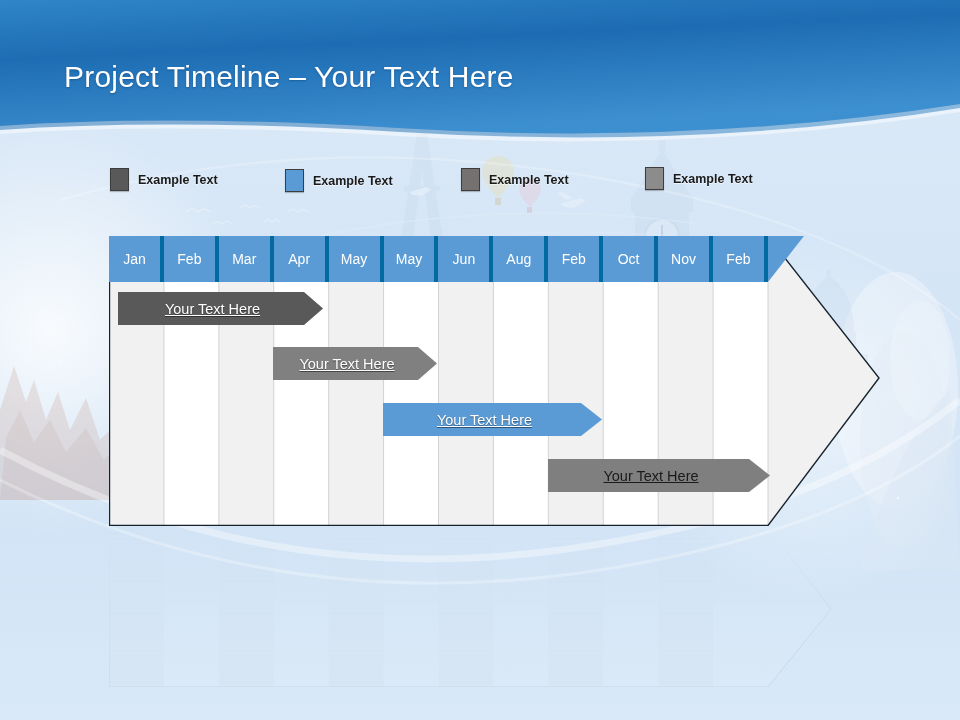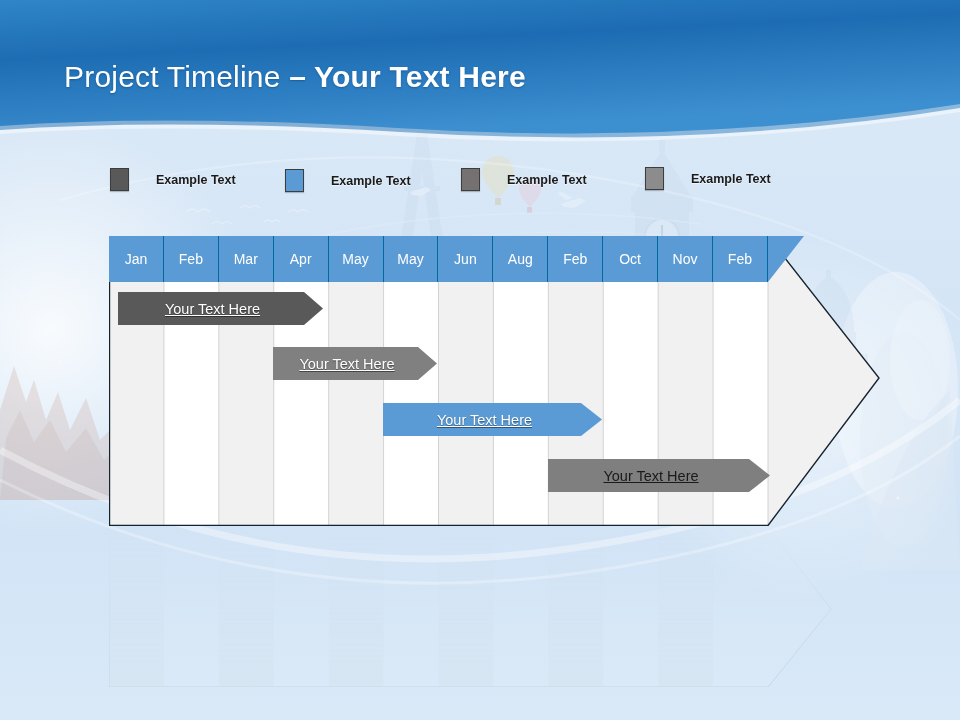--- a/index.html
+++ b/index.html
@@ -28,43 +28,43 @@
 
   
   .banner{position:absolute;left:0;top:0;width:960px;height:150px;pointer-events:none;}
   .title{
     position:absolute;left:64px;top:60px;
     font-size:30px;color:#ffffff;white-space:nowrap;
     text-shadow:0 1px 2px rgba(0,40,90,.35);
     letter-spacing:.2px;
   }
   .title .strong{font-weight:normal;}
-  .title .light{font-weight:bold;}
+  .title .light{font-weight:normal;}
 
   
   .legend{position:absolute;left:110px;top:166px;width:720px;height:30px;}
-  .legend-item{position:absolute;display:flex;align-items:center;gap:27px;}
+  .legend-item{position:absolute;display:flex;align-items:center;gap:9px;}
   .legend-swatch{
     width:19px;height:23px;border:1px solid #3d3d3d;box-sizing:border-box;
     box-shadow:0 1px 1px rgba(0,0,0,.22);
   }
   .legend-label{
     font-size:12.5px;font-weight:bold;color:#1a1a1a;white-space:nowrap;
     text-shadow:0 1px 0 rgba(255,255,255,.6);
   }
 
   
   .chart{position:absolute;left:109px;top:236px;width:771px;height:290px;}
   .chart-svg{position:absolute;left:0;top:0;}
   .chart-body{position:absolute;left:0;top:0;width:771px;height:290px;}
 
   .month-row{position:absolute;left:0;top:0;height:46px;width:659px;display:flex;}
   .month-cell{
     width:54.92px;height:46px;box-sizing:border-box;
-    background:#5b9bd5;border-right:1px solid #0369a1;
+    background:#5b9bd5;border-right:4px solid #0369a1;
     display:flex;align-items:center;justify-content:center;
     color:#ffffff;font-size:14px;
   }
   .month-cell:first-child{border-left:none;}
 
   .bar{
     position:absolute;height:33px;
     display:flex;align-items:center;
     box-sizing:border-box;
     filter:drop-shadow(1px 2px 2px rgba(0,0,0,.35));

